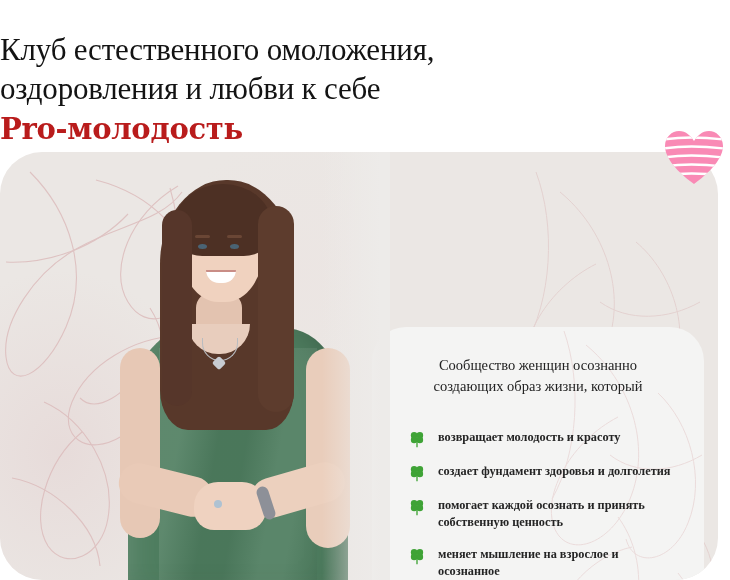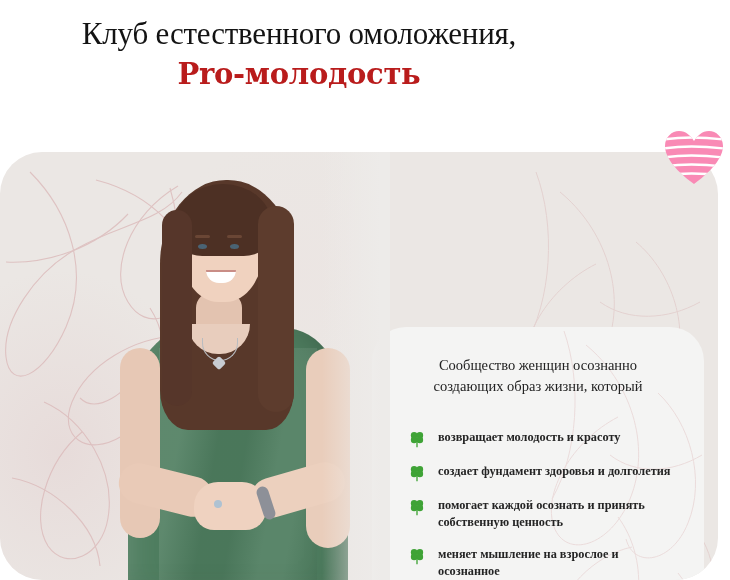--- a/index.html
+++ b/index.html
@@ -11,22 +11,21 @@
     width: 730px;
     height: 580px;
     overflow: hidden;
     font-family: "Liberation Serif", serif;
     position: relative;
   }
 
   
   .title-block {
     width: 598px;
-    padding-top: 14px;
-    text-align: center;
+    padding-top: 30px;
     box-sizing: border-box;
   }
   .title-line {
     font-family: "Liberation Serif", serif;
     font-size: 31px;
     line-height: 39px;
     color: #131313;
     letter-spacing: -0.2px;
     white-space: nowrap;
   }
@@ -325,20 +324,21 @@
     width: 60px;
     height: 56px;
     z-index: 20;
   }
 </style>
 </head>
 <body>
 
 <div class="title-block">
   <div class="title-line">Клуб естественного омоложения,</div>
+  <div class="title-line">оздоровления и любви к себе</div>
   <div class="title-accent">Pro-молодость</div>
 </div>
 
 <div class="hero">
 
   <div class="hero-wash"></div>
 
   <svg class="botanical" viewBox="0 0 718 428" preserveAspectRatio="none">
     <g fill="none" stroke="#dcbcbc" stroke-width="1.1" opacity="0.85">
       <path d="M30 20 C 70 60, 90 120, 66 175 C 44 225, 10 240, 6 205 C 2 170, 34 120, 78 96 C 120 72, 160 70, 182 40"></path>

